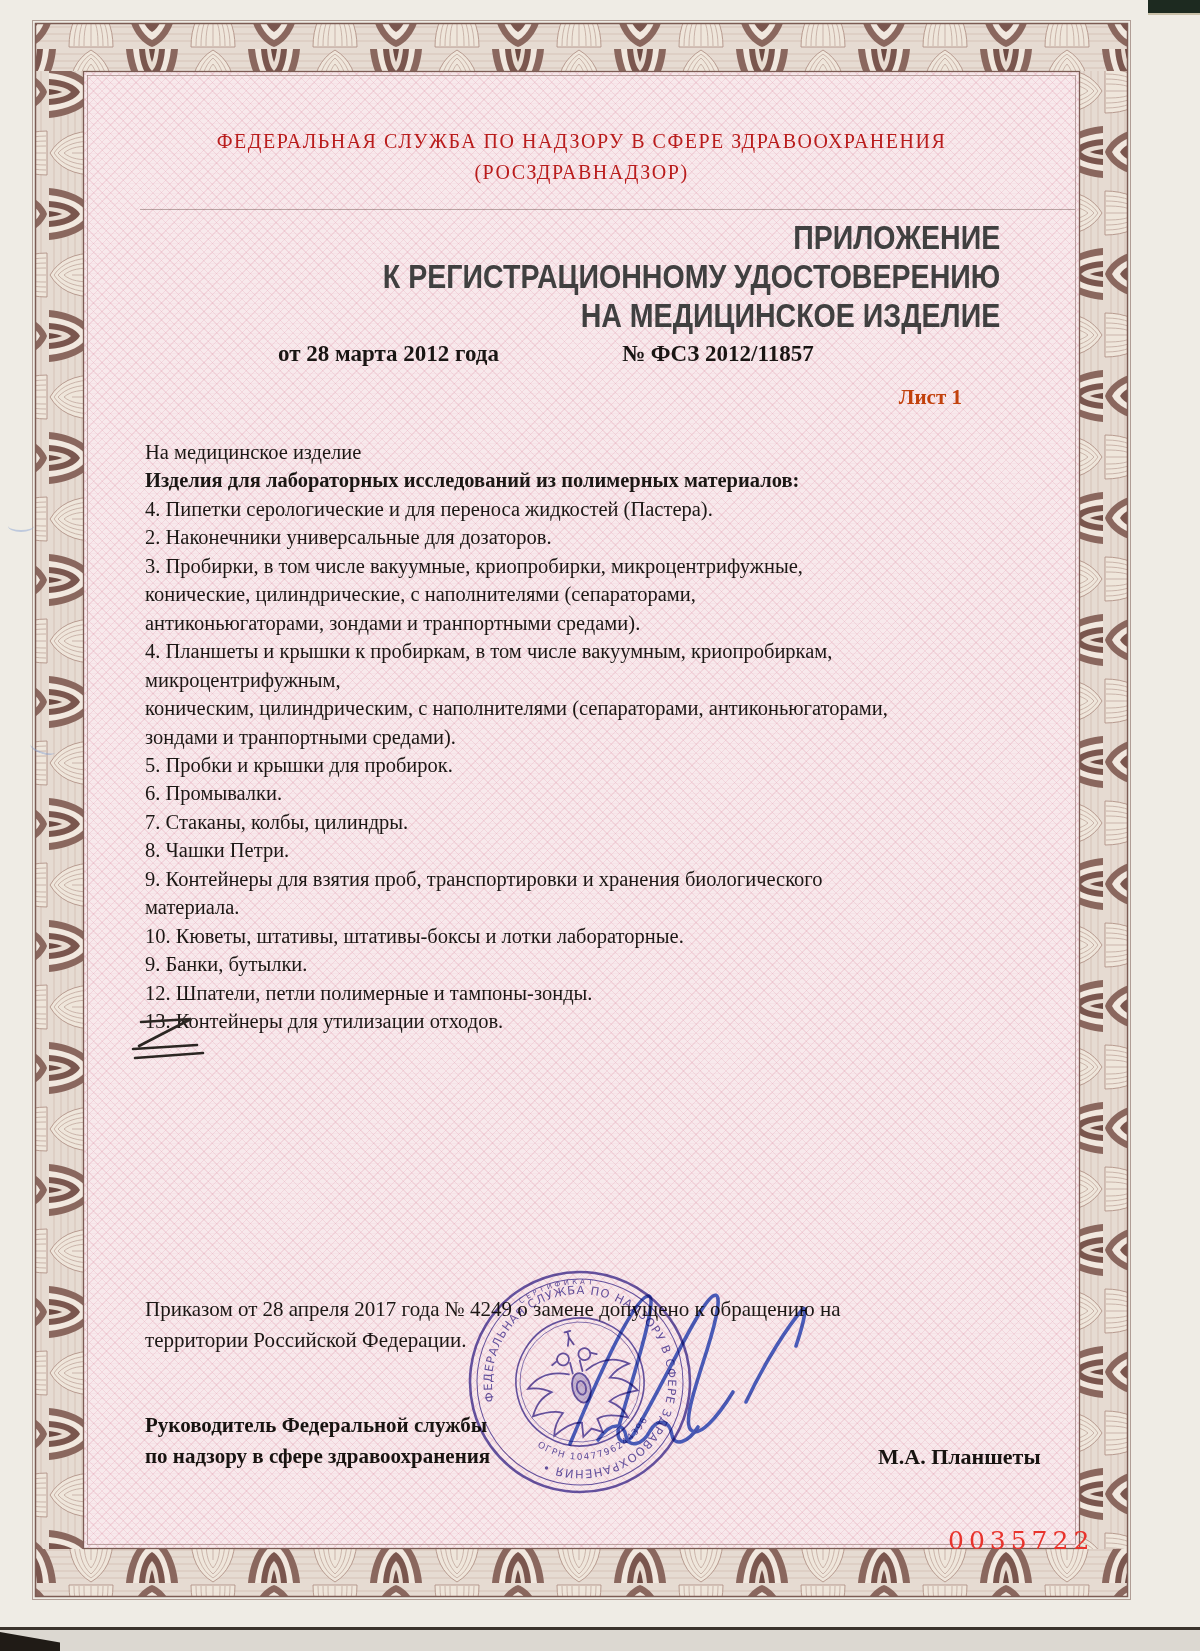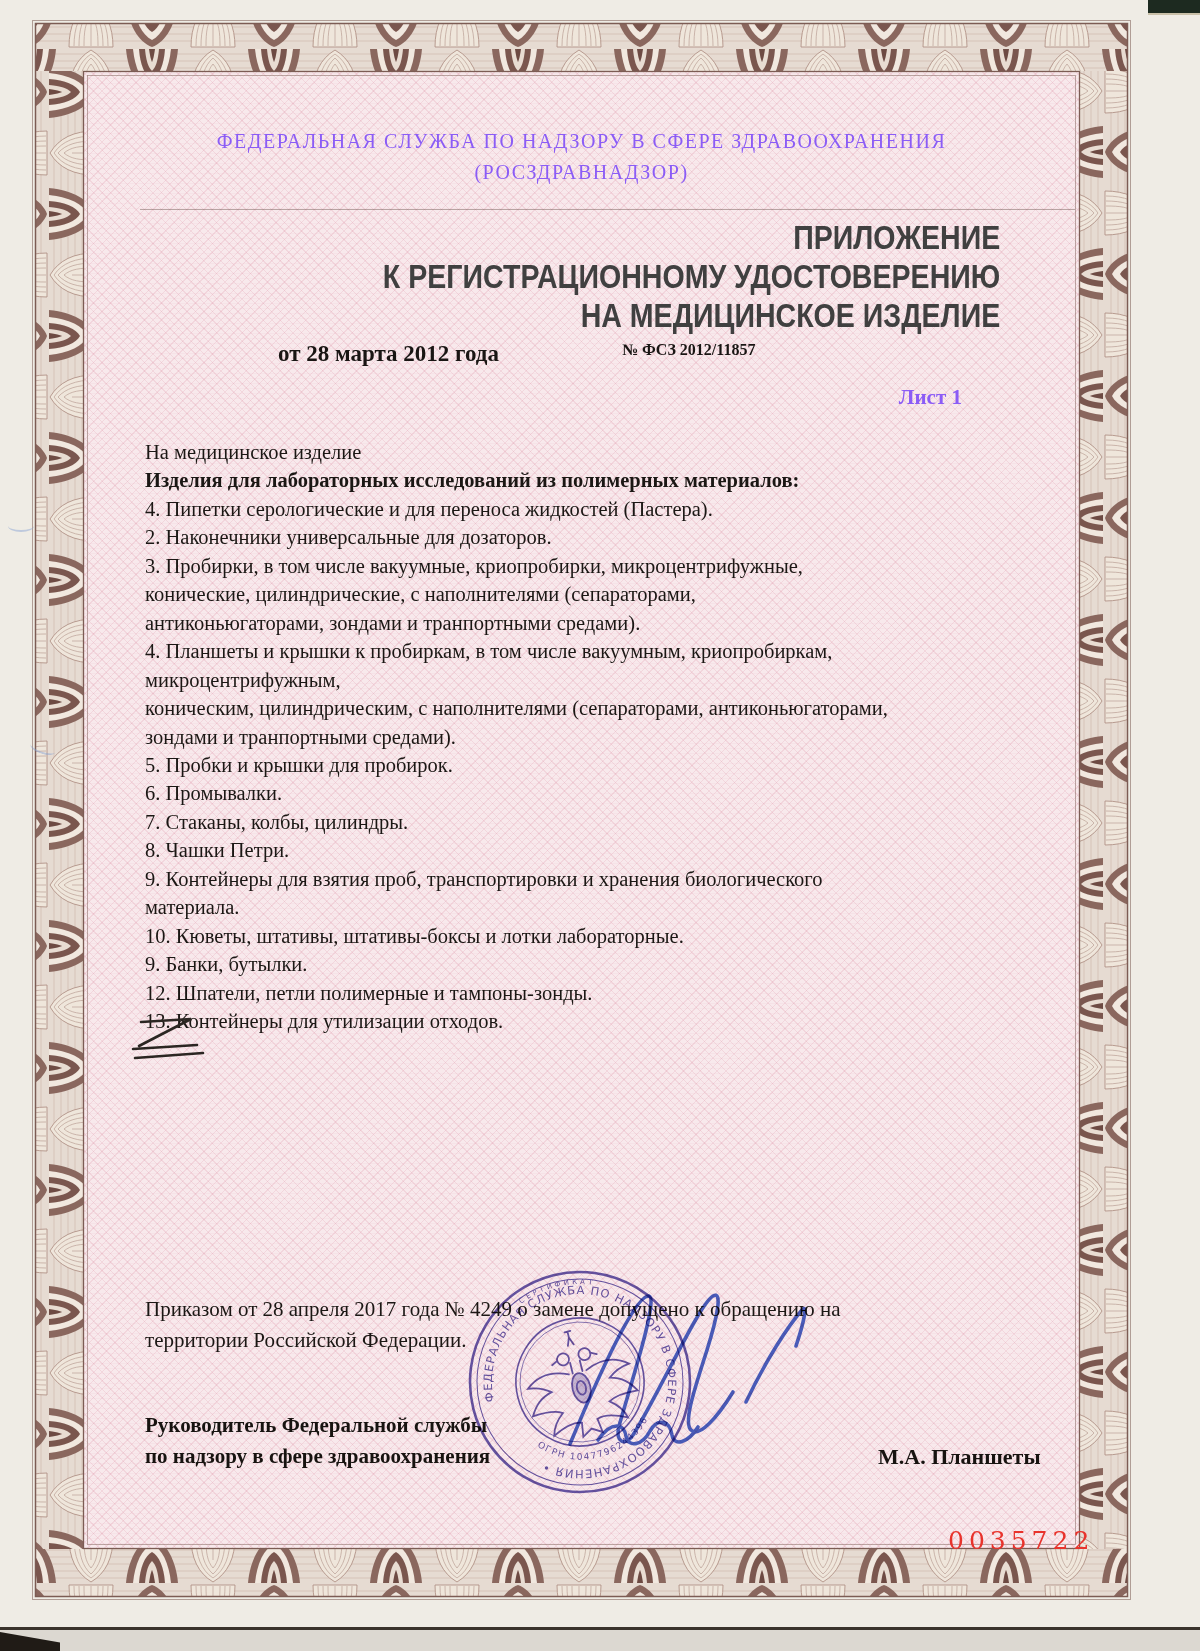--- a/index.html
+++ b/index.html
@@ -14,29 +14,29 @@
     background-color:#f8e9ec;
     background-image:
       repeating-linear-gradient(45deg, rgba(214,122,146,.17) 0 1px, transparent 1px 6px),
       repeating-linear-gradient(-45deg, rgba(214,122,146,.17) 0 1px, transparent 1px 6px),
       repeating-linear-gradient(0deg, rgba(228,166,184,.10) 0 1px, transparent 1px 5px);
   }
   svg.frame{position:absolute;left:0;top:0;pointer-events:none;}
   
   .abs{position:absolute;}
   .org{left:83px;top:126px;width:997px;text-align:center;
-       font-size:20px;line-height:31px;letter-spacing:1.5px;color:#8b5cf6;}
+       font-size:20px;line-height:31px;letter-spacing:1.5px;color:#b91c1c;}
   .rule{left:140px;top:209px;width:935px;height:1px;background:rgba(120,95,90,.5);}
   .title{left:83px;top:218px;width:997px;text-align:right;color:#404040;
          font-family:"Liberation Sans",sans-serif;font-weight:bold;}
   .title .tl{font-size:34px;line-height:39px;transform:scaleX(.84);transform-origin:center;}
   .date-left{left:278px;top:341px;font-weight:bold;font-size:23px;color:#191513;}
-  .date-num{left:622px;top:341px;font-weight:bold;font-size:16px;color:#191513;text-align:center;}
+  .date-num{left:622px;top:341px;font-weight:bold;font-size:23px;color:#191513;text-align:center;}
   .sheet{left:83px;top:385px;width:997px;text-align:right;padding-right:118px;box-sizing:border-box;
-         font-weight:bold;font-size:21px;color:#8b5cf6;}
+         font-weight:bold;font-size:21px;color:#c2410c;}
   .bodytext{left:145px;top:438px;width:935px;font-size:20.5px;line-height:28.45px;color:#1b1714;}
   .bodytext div{white-space:pre-line;}
   .bodytext .bold{font-weight:bold;}
   .order{left:145px;top:1294px;width:935px;font-size:21px;line-height:30.5px;color:#1b1714;white-space:pre-line;}
   .signer-title{left:145px;top:1410px;font-weight:bold;font-size:21px;line-height:30.5px;color:#171310;white-space:pre-line;}
   .signer-name{left:878px;top:1444px;font-weight:bold;font-size:22px;color:#171310;}
   .serial{left:948px;top:1508px;font-family:"DejaVu Serif",serif;font-size:25px;
           letter-spacing:5px;color:#e8332c;margin-top:18px;}
   
   .stamp-svg{left:462px;top:1264px;mix-blend-mode:multiply;opacity:.92;transform:rotate(-14deg);}

